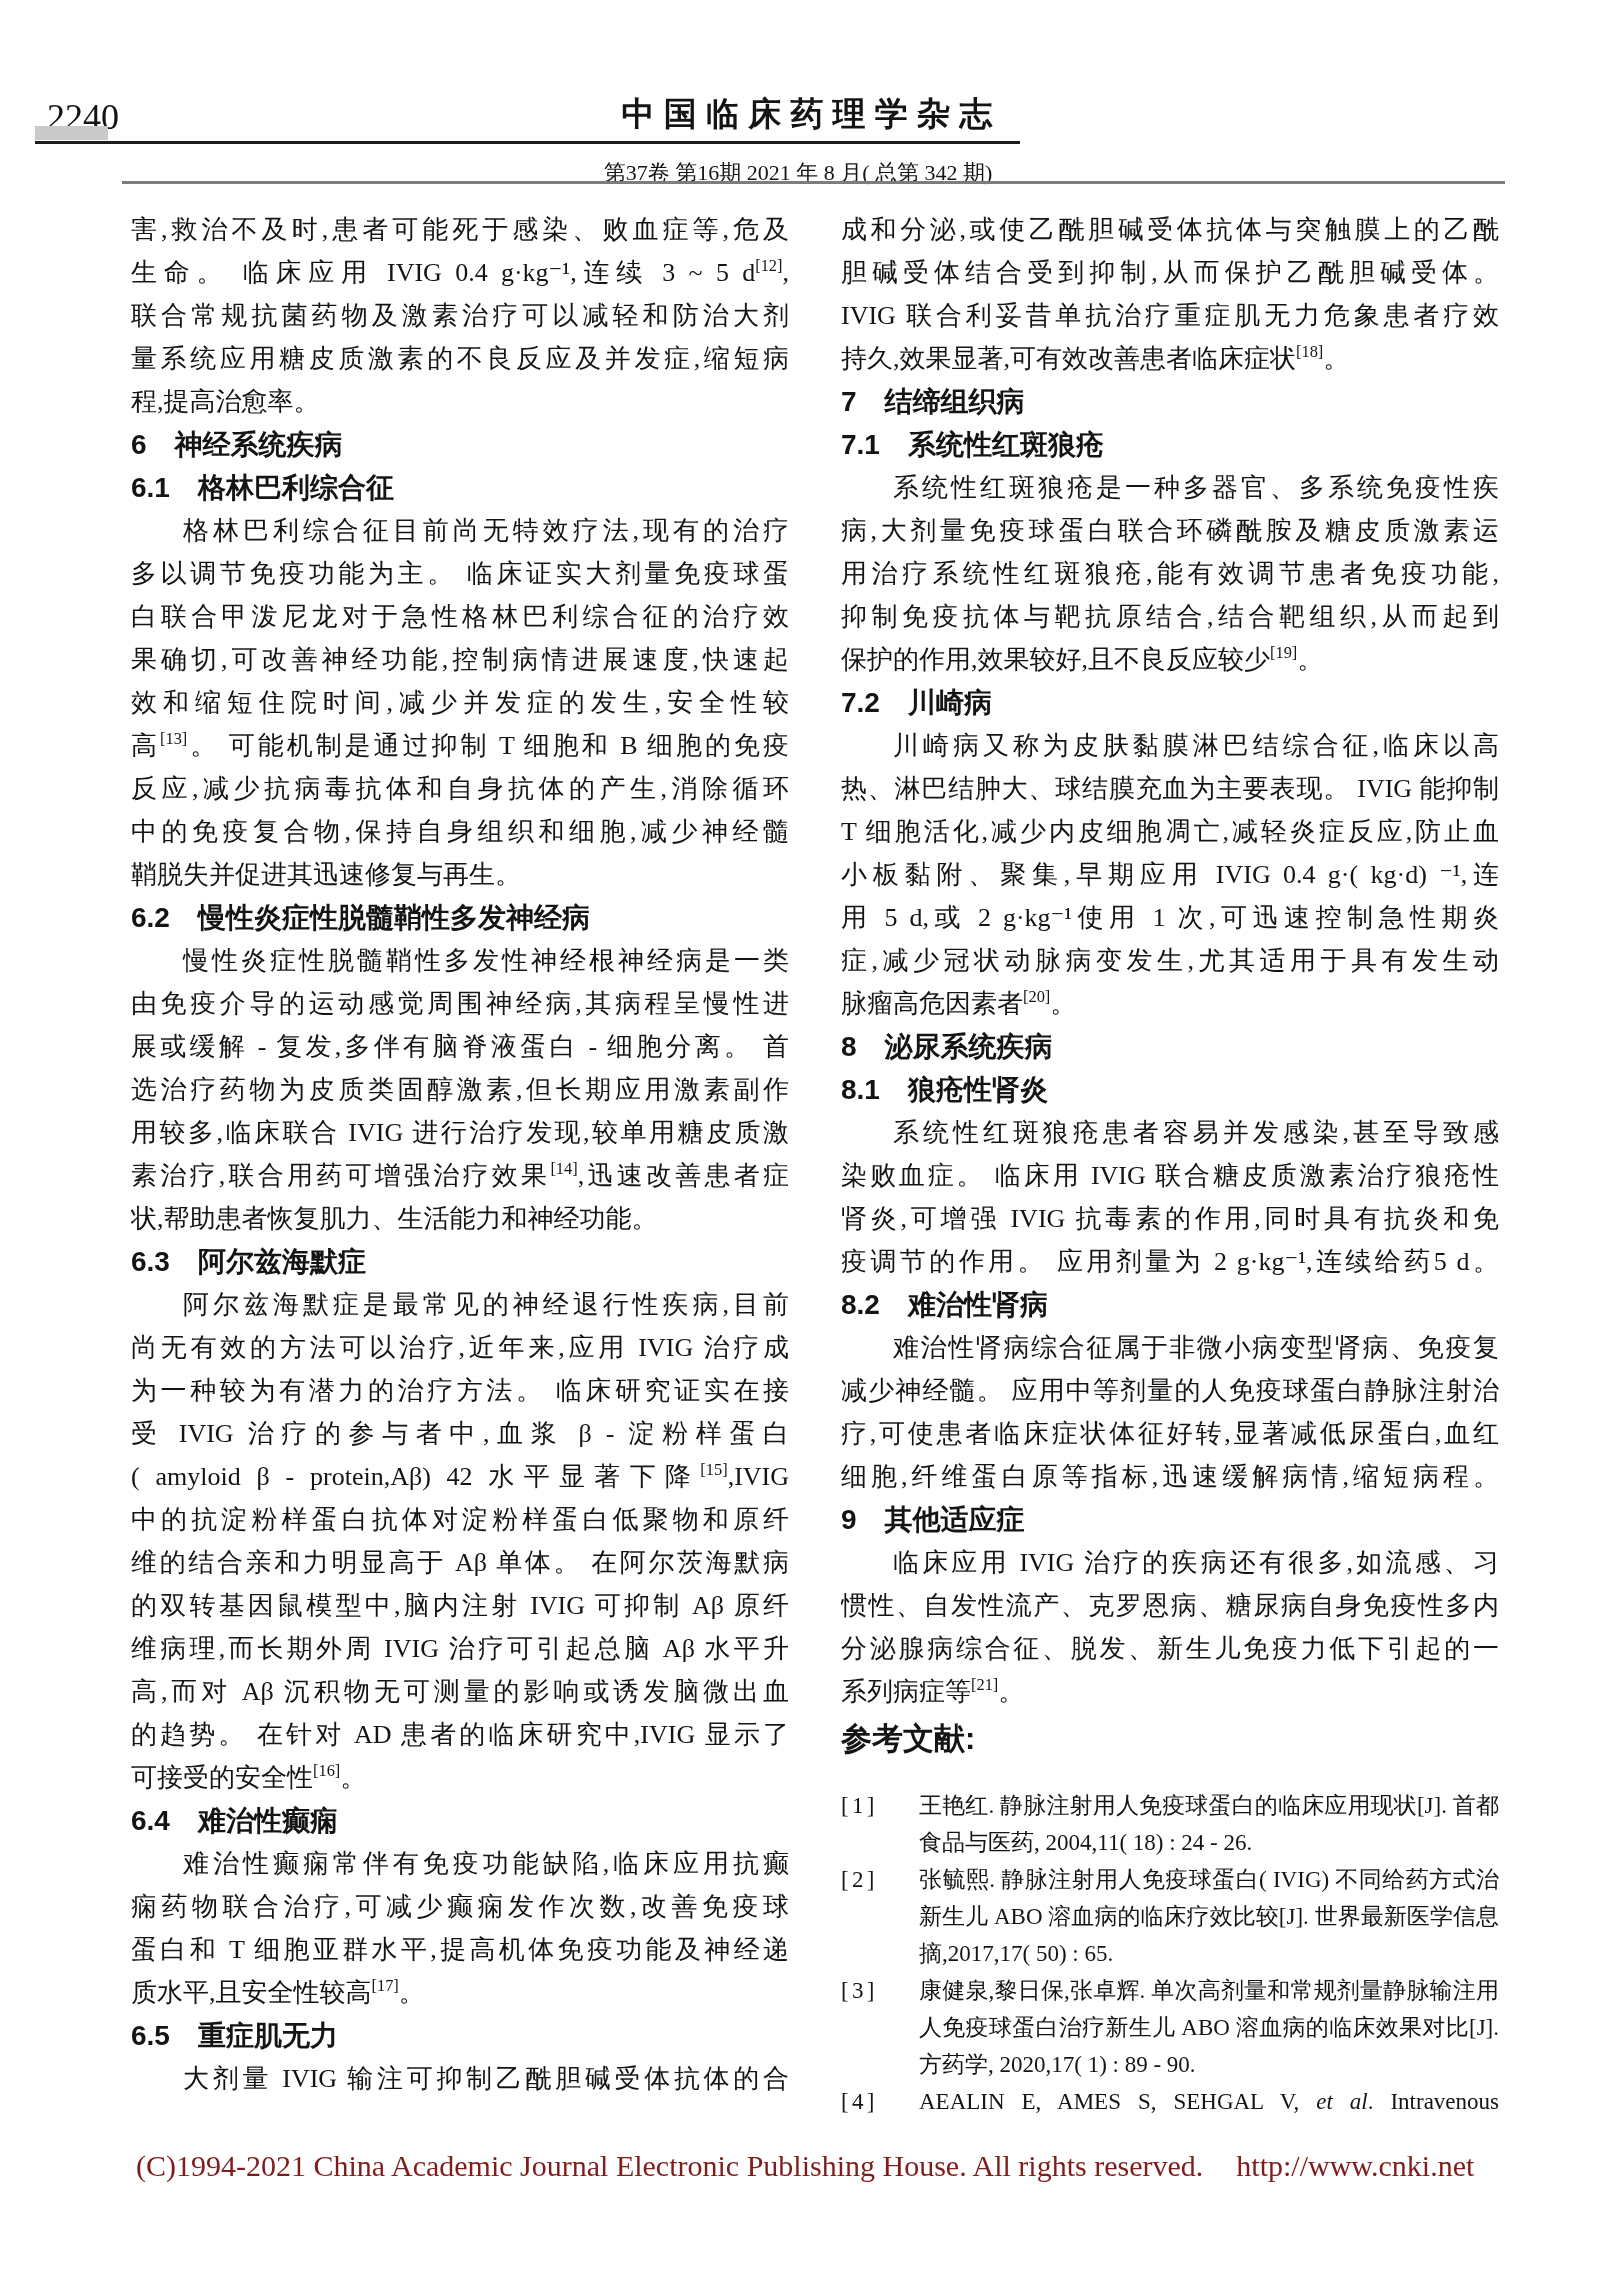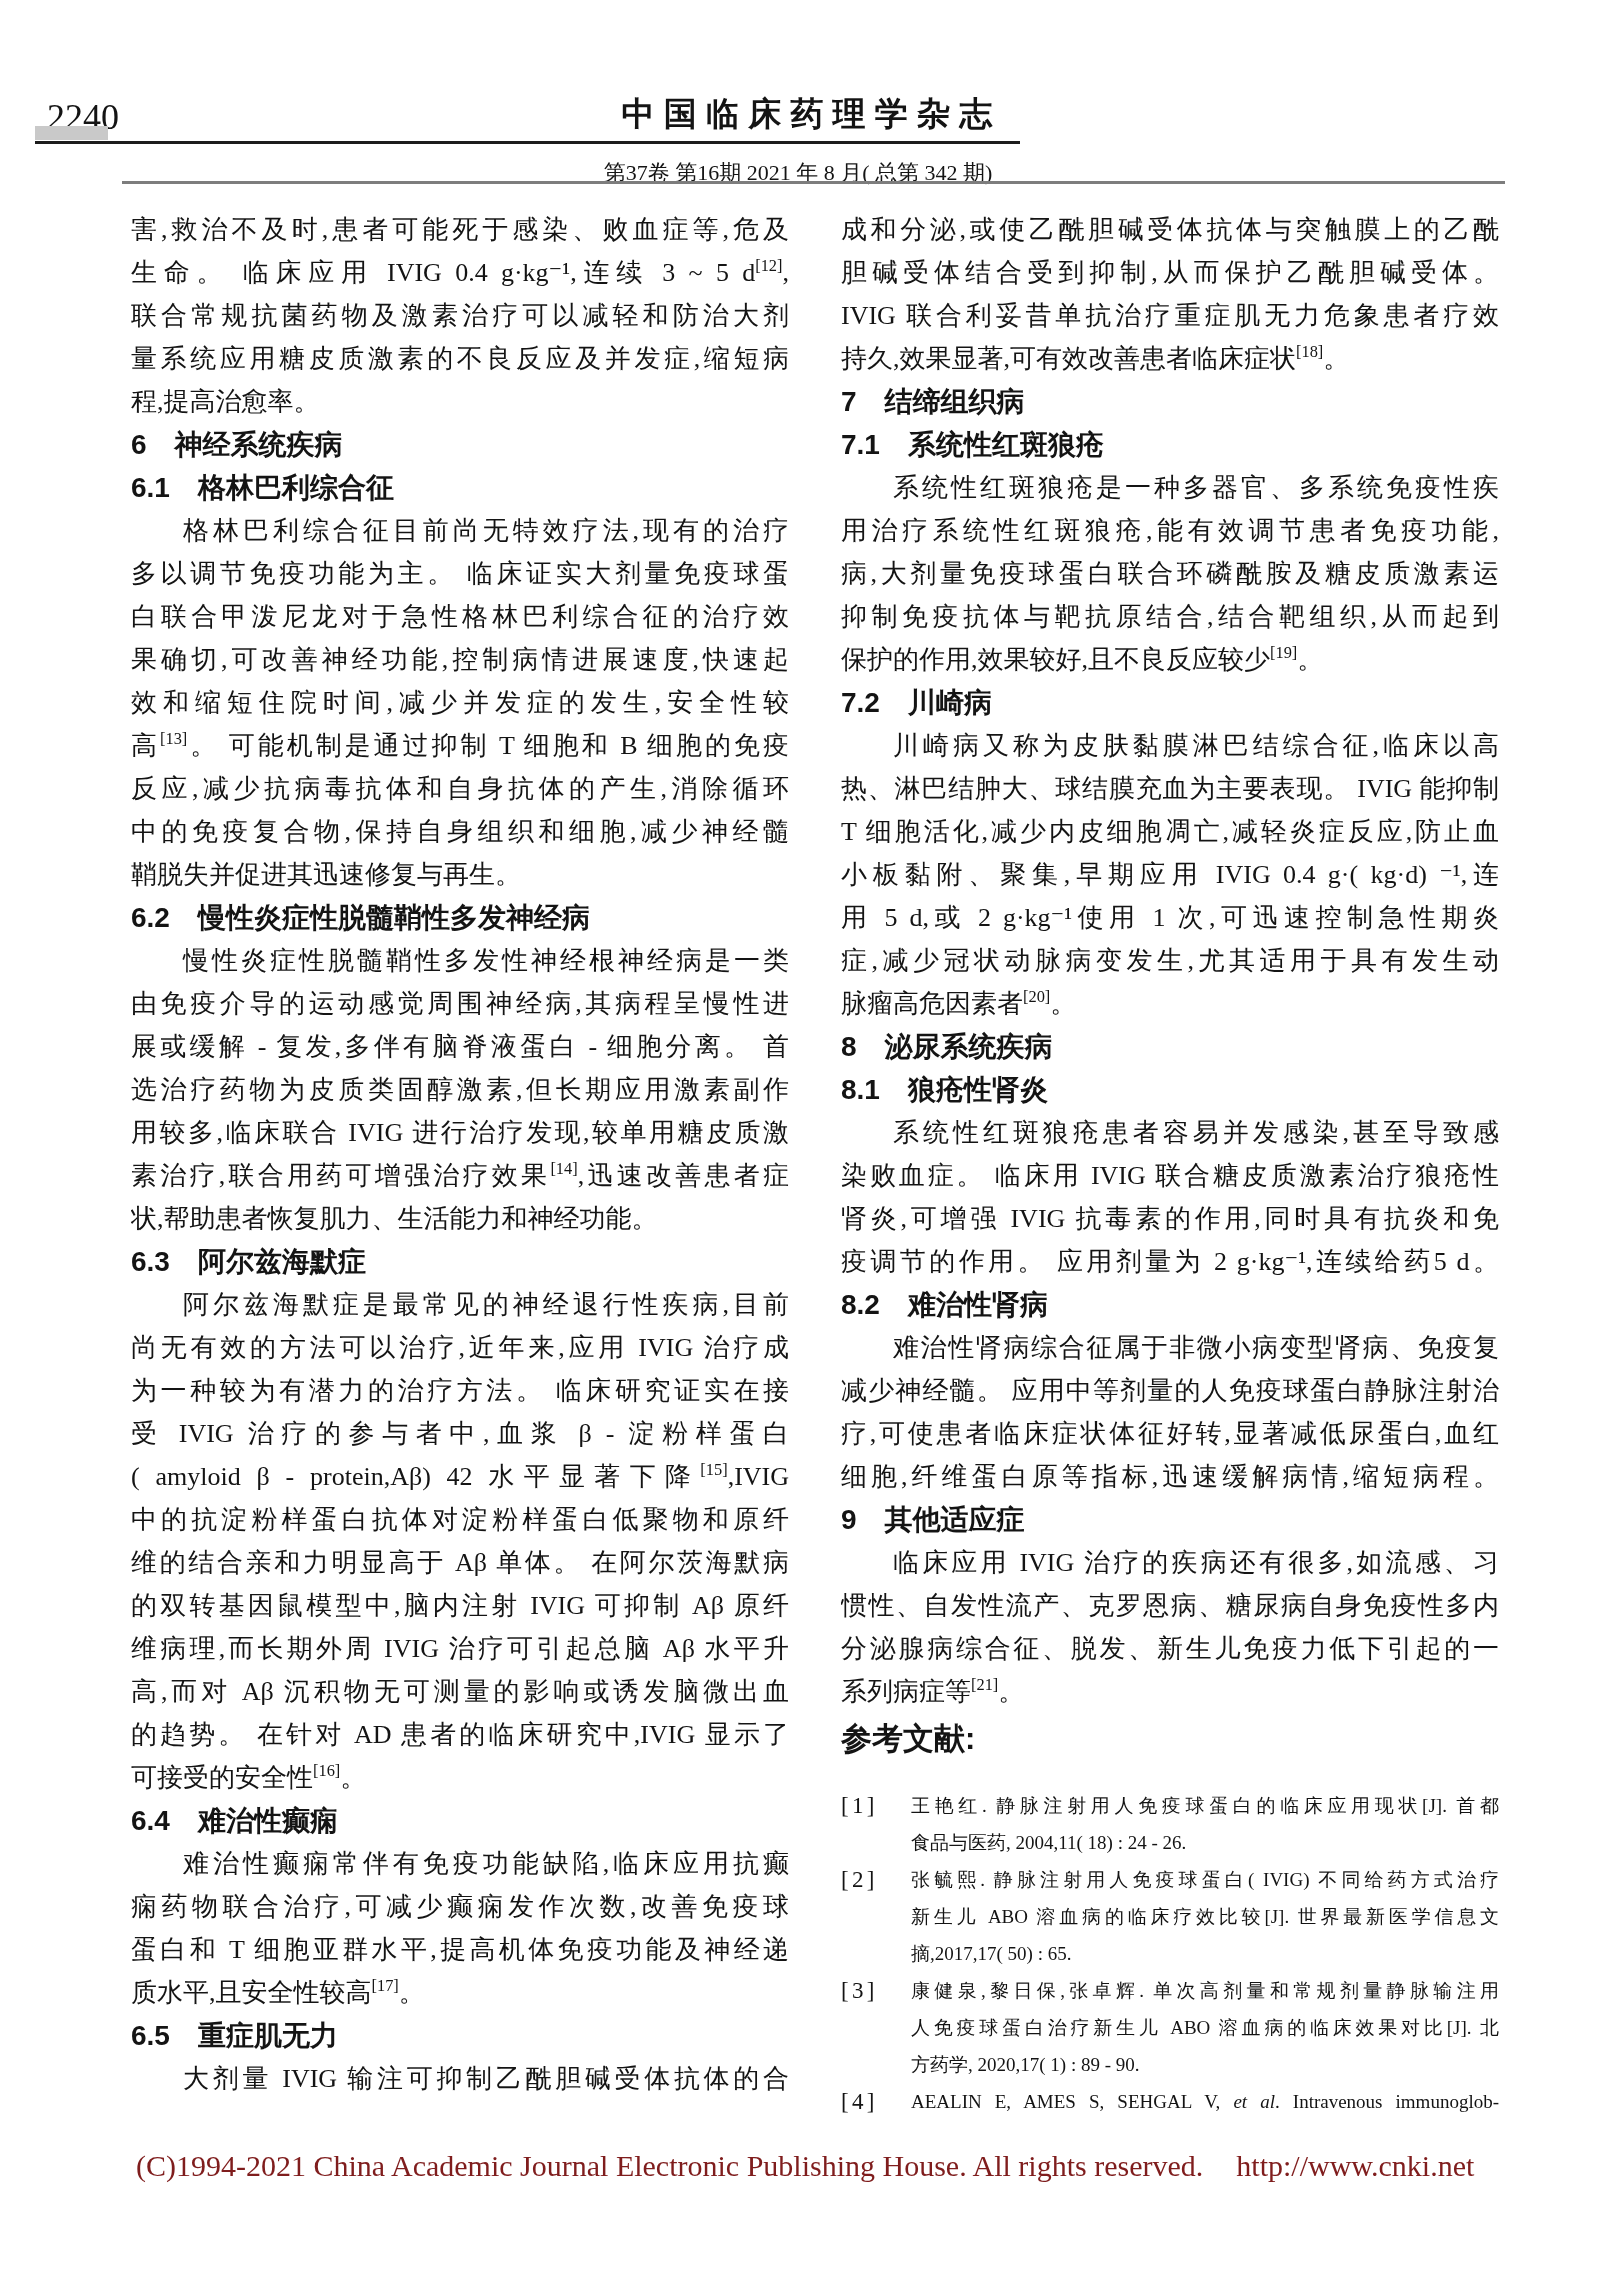--- a/index.html
+++ b/index.html
@@ -28,21 +28,21 @@
               font-weight:bold;font-size:28px;text-align-last:left;}
   .line sup{font-size:16.4px;line-height:0;vertical-align:super;letter-spacing:0;}
 
   
   .refs{position:absolute;left:841px;top:1721px;width:658px;}
   .refs-title{font-family:"Liberation Sans","DejaVu Sans",sans-serif;
               font-weight:bold;font-size:31px;line-height:35px;margin:0 0 31px 0;}
   .ref{display:flex;align-items:flex-start;}
   .ref-no{flex:none;width:70px;font-size:23px;line-height:37px;letter-spacing:3.3px;}
   .ref-lines{flex:1;min-width:0;}
-  .ref-line{height:37px;line-height:37px;font-size:19px;overflow:hidden;}
+  .ref-line{height:37px;line-height:37px;font-size:23px;overflow:hidden;margin-left:8px;}
   .ref-line em{font-style:italic;}
 
   
   .footer{position:absolute;left:136px;top:2149px;width:1351px;display:flex;gap:33px;
           font-size:30px;line-height:34px;color:#7f1d1d;white-space:nowrap;}
 </style>
 </head>
 <body>
 
 <div class="page">
@@ -101,22 +101,22 @@
       <div class="line l-ji">大剂量 IVIG 输注可抑制乙酰胆碱受体抗体的合</div>
     </section>
   <section class="col col-right">
       <div class="line l-j">成和分泌,或使乙酰胆碱受体抗体与突触膜上的乙酰</div>
       <div class="line l-j">胆碱受体结合受到抑制,从而保护乙酰胆碱受体。</div>
       <div class="line l-j">IVIG 联合利妥昔单抗治疗重症肌无力危象患者疗效</div>
       <div class="line l-e">持久,效果显著,可有效改善患者临床症状<sup>[18]</sup>。</div>
       <div class="line l-h1">7　结缔组织病</div>
       <div class="line l-h2">7.1　系统性红斑狼疮</div>
       <div class="line l-ji">系统性红斑狼疮是一种多器官、多系统免疫性疾</div>
+      <div class="line l-j">病,大剂量免疫球蛋白联合环磷酰胺及糖皮质激素运</div>
       <div class="line l-j">用治疗系统性红斑狼疮,能有效调节患者免疫功能,</div>
-      <div class="line l-j">病,大剂量免疫球蛋白联合环磷酰胺及糖皮质激素运</div>
       <div class="line l-j">抑制免疫抗体与靶抗原结合,结合靶组织,从而起到</div>
       <div class="line l-e">保护的作用,效果较好,且不良反应较少<sup>[19]</sup>。</div>
       <div class="line l-h2">7.2　川崎病</div>
       <div class="line l-ji">川崎病又称为皮肤黏膜淋巴结综合征,临床以高</div>
       <div class="line l-j">热、淋巴结肿大、球结膜充血为主要表现。 IVIG 能抑制</div>
       <div class="line l-j">T 细胞活化,减少内皮细胞凋亡,减轻炎症反应,防止血</div>
       <div class="line l-j">小板黏附、聚集,早期应用 IVIG 0.4 g·( kg·d) ⁻¹,连</div>
       <div class="line l-j">用 5 d,或 2 g·kg⁻¹使用 1 次,可迅速控制急性期炎</div>
       <div class="line l-j">症,减少冠状动脉病变发生,尤其适用于具有发生动</div>
       <div class="line l-e">脉瘤高危因素者<sup>[20]</sup>。</div>

